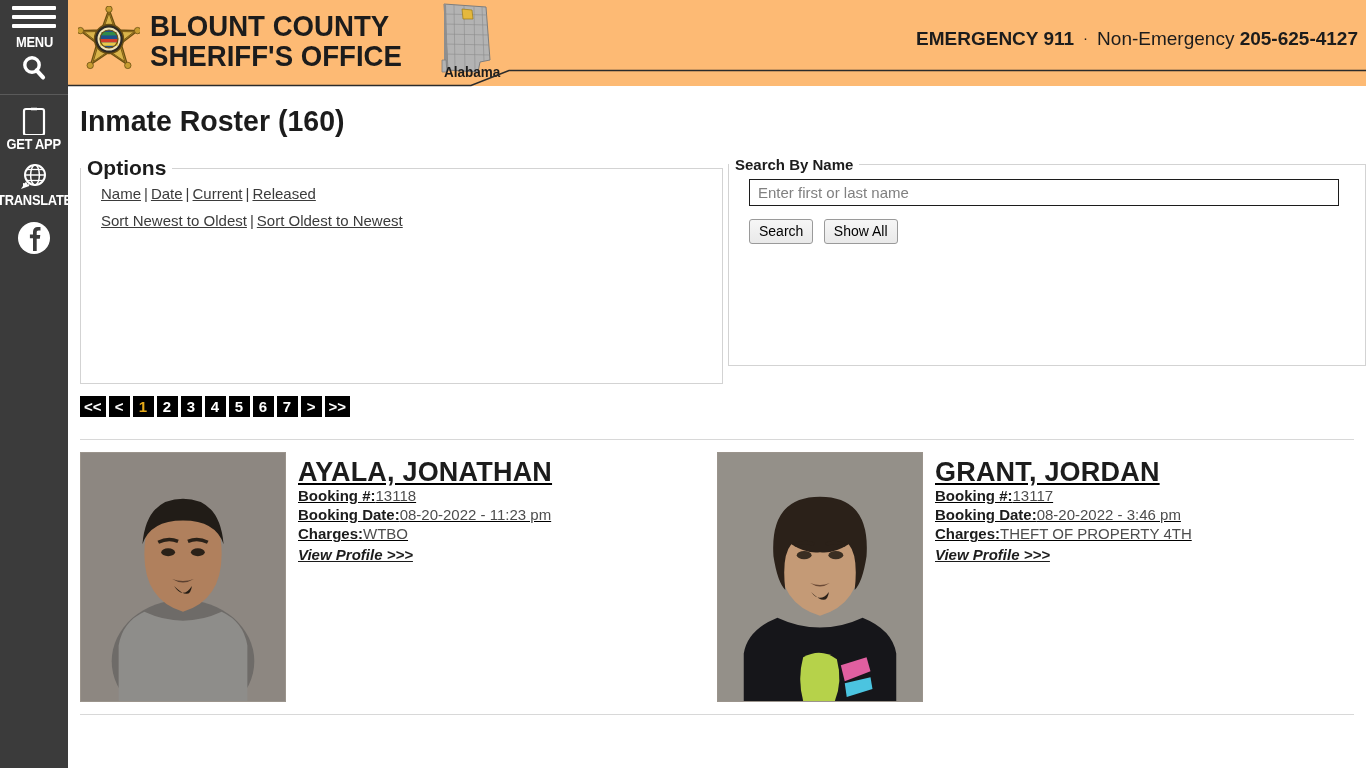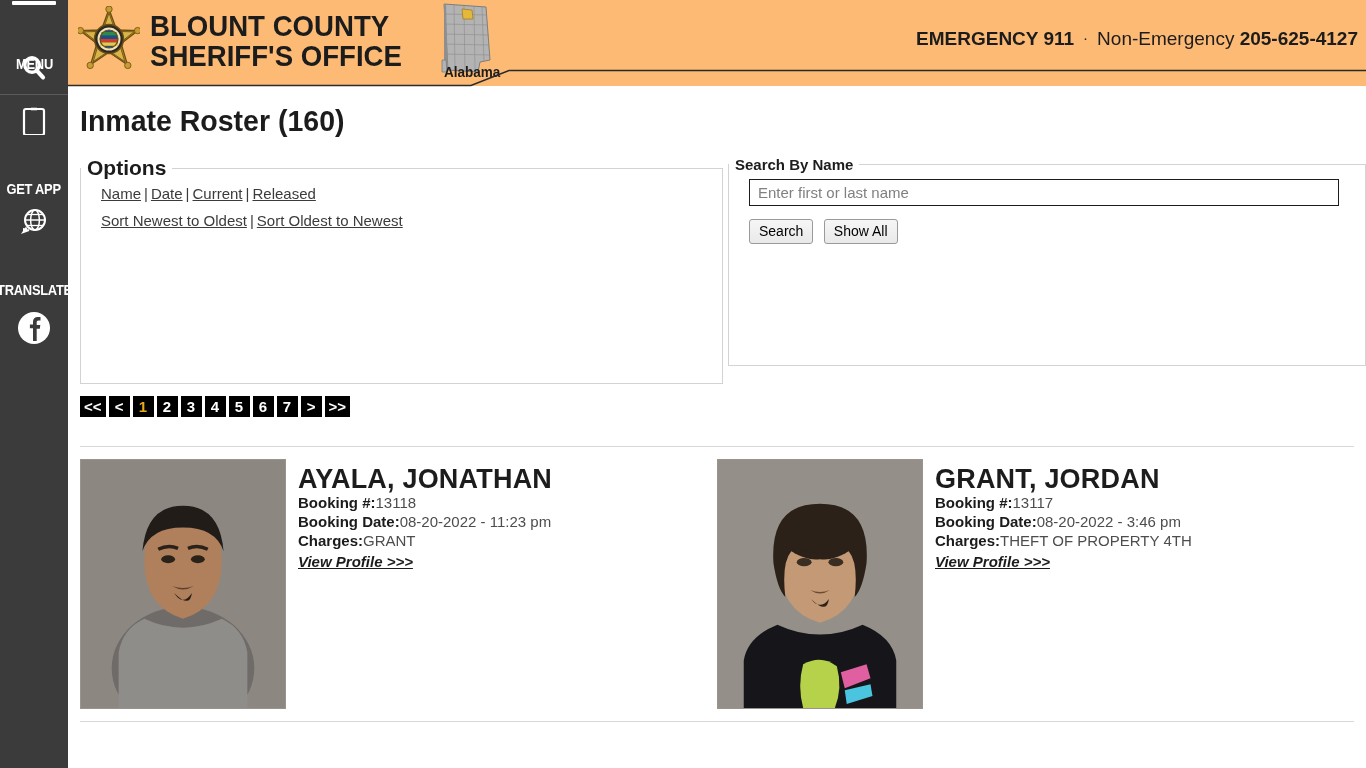--- a/index.html
+++ b/index.html
@@ -18,21 +18,20 @@
     width: 68px; height: 768px;
     background: #3b3b3b;
     color: #ffffff;
     z-index: 30;
   }
   .rail-btn {
     width: 68px;
     display: flex; flex-direction: column;
     align-items: center; justify-content: center;
     cursor: pointer;
-    gap: 45px;
   }
   #menu-btn { padding-top: 8px; height: 46px; }
   .burger { width: 44px; }
   .burger i {
     display: block; height: 4px; background: #ffffff;
     margin-bottom: 5px; border-radius: 1px;
   }
   .rail-label {
     font-family: "Liberation Sans Narrow", "Liberation Sans", sans-serif;
     font-weight: bold;
@@ -169,21 +168,21 @@
     font-size: 15px;
     min-width: 21px; height: 21px;
     display: flex; align-items: center; justify-content: center;
     padding: 0 4px;
     cursor: pointer;
     text-decoration: none;
   }
   .pg.active { color: #e5a919; }
 
   
-  #roster { margin: 29px 0 0 0; }
+  #roster { margin: 22px 0 0 0; text-decoration: underline; }
   .rowsep { height: 1px; background: #d8d8d8; margin: 0 12px; }
   .roster-row { display: flex; padding: 12px 12px 0 12px; }
   .inmate { display: flex; width: 643px; }
   .mug {
     width: 206px; height: 250px;
     flex: 0 0 206px;
     border: 1px solid #9b948c;
     background: #8b857e;
     position: relative;
     overflow: hidden;
@@ -381,21 +380,21 @@
             <path d="M108 89 q10 -4 20 1" stroke="#2a2118" stroke-width="3.5" fill="none"></path>
             <path d="M92 127 q11 4 22 0 q-11 7 -22 0 z" fill="#5c4030"></path>
             <path d="M94 134 q9 14 18 0 q-2 16 -18 0 z" fill="#241c14"></path>
             <path d="M64 160 q39 18 78 0 q22 10 26 34 l0 56 l-130 0 l0 -56 q4 -24 26 -34 z" fill="#8e8d8a"></path>
           </svg>
         </div>
         <div class="details">
           <div class="iname">AYALA, JONATHAN</div>
           <div class="ifield"><b>Booking #:</b><span>13118</span></div>
           <div class="ifield"><b>Booking Date:</b><span>08-20-2022 - 11:23 pm</span></div>
-          <div class="ifield"><b>Charges:</b><span>GRANT</span></div>
+          <div class="ifield"><b>Charges:</b><span>WTBO</span></div>
           <a class="viewlink">View Profile &gt;&gt;&gt;</a>
         </div>
       </div>
 
       <div class="inmate">
         <div class="mug">
           <svg viewBox="0 0 206 250" preserveAspectRatio="none">
             <rect width="206" height="250" fill="#949089"></rect>
             <path d="M62 104 q0 -54 41 -54 q41 0 41 54 q0 48 -41 60 q-41 -12 -41 -60 z" fill="#c49a76"></path>
             <path d="M56 104 q-4 -60 47 -60 q51 0 47 60 q-4 26 -12 34 q4 -34 -6 -46 q-16 10 -29 8 q-13 2 -29 -8 q-10 12 -6 46 q-8 -8 -12 -34 z" fill="#2b2119"></path>

